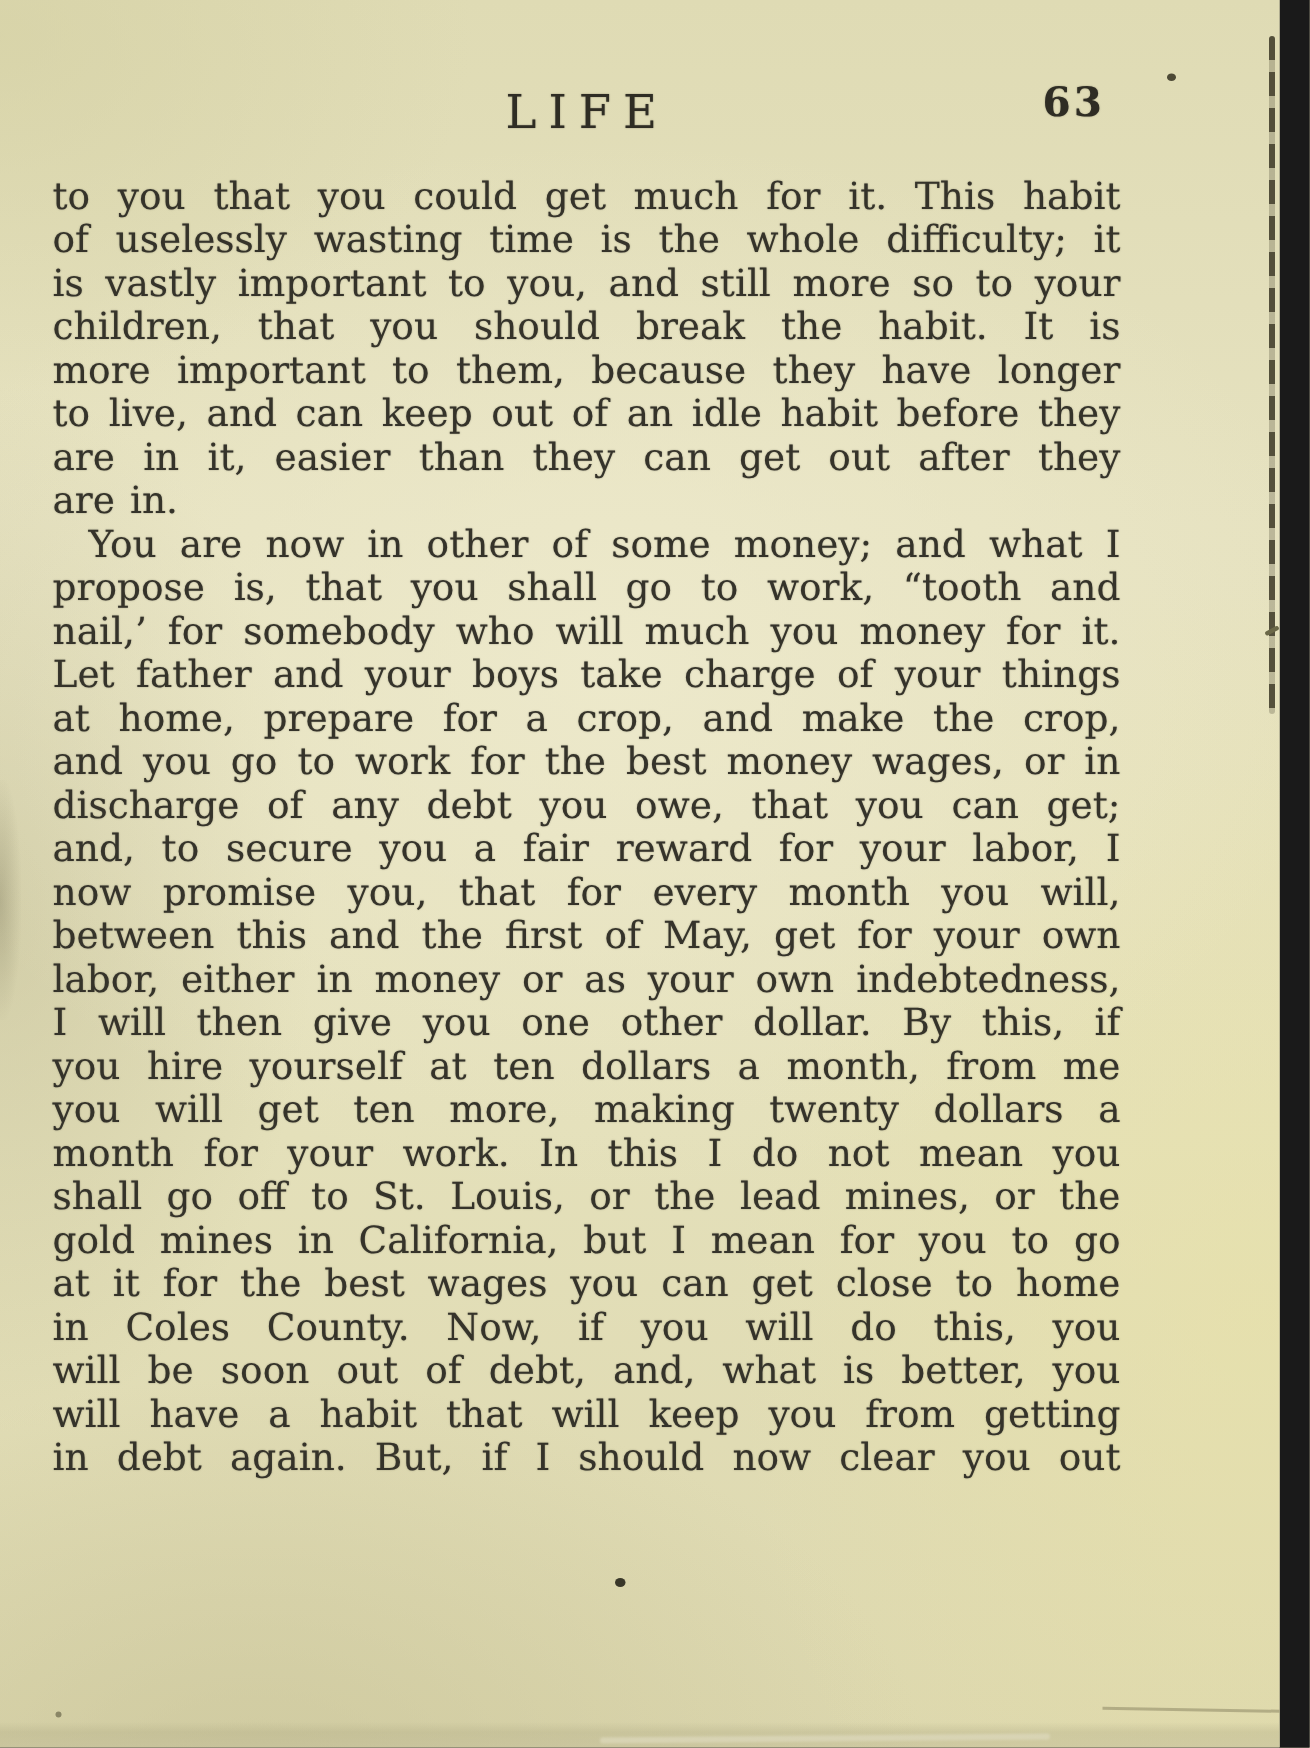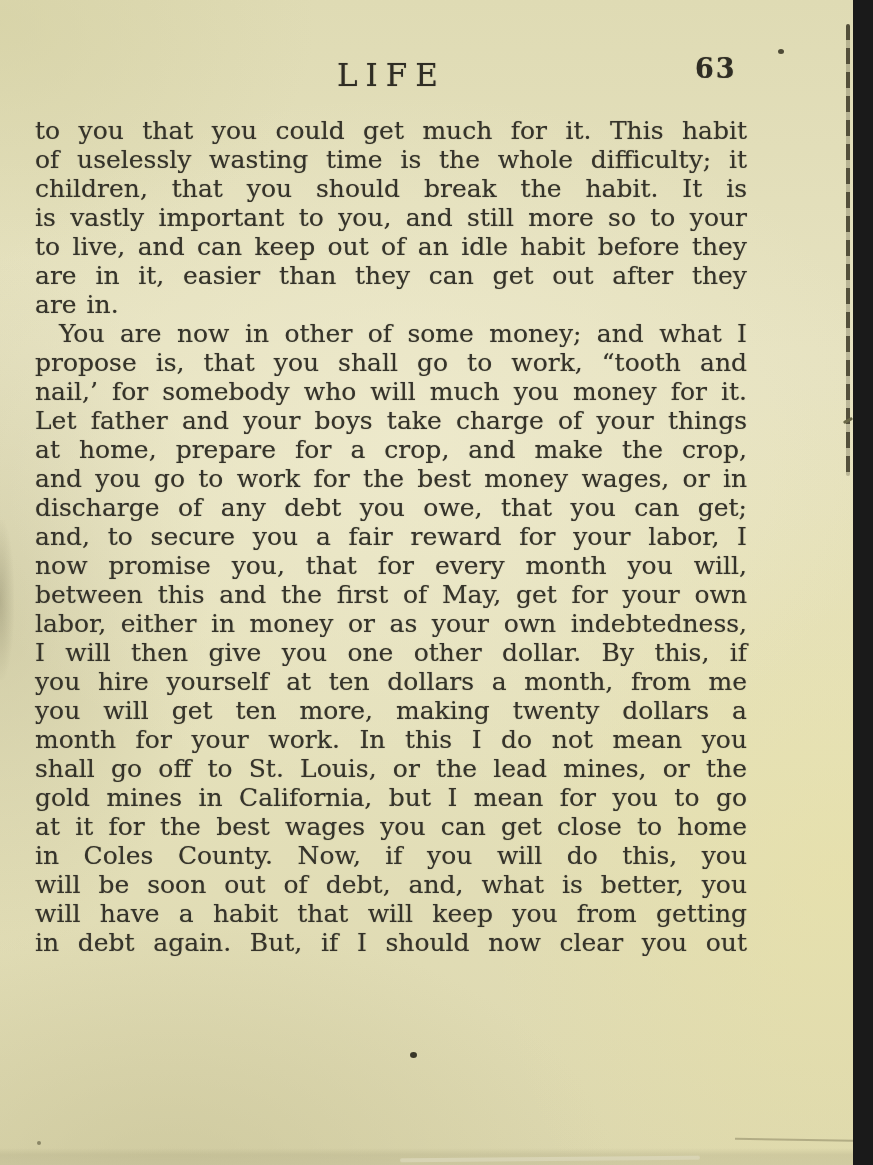--- a/index.html
+++ b/index.html
@@ -140,22 +140,23 @@
 
 <div class="page">
 
   <div class="header-title">LIFE</div>
 
   <div class="page-number">63</div>
 
   <div class="body-text">
       <div class="line">to you that you could get much for it.  This habit</div>
       <div class="line">of uselessly wasting time is the whole difficulty; it</div>
+      <div class="line">is vastly important to you, and still more so to your</div>
       <div class="line">children, that you should break the habit.  It is</div>
-      <div class="line">is vastly important to you, and still more so to your</div>
+      <div class="line">more important to them, because they have longer</div>
       <div class="line">to live, and can keep out of an idle habit before they</div>
       <div class="line">are in it, easier than they can get out after they</div>
       <div class="line left-last">are in.</div>
       <div class="line indent">You are now in other of some money; and what I</div>
       <div class="line">propose is, that you shall go to work, “tooth and</div>
       <div class="line">nail,’ for somebody who will much you money for it.</div>
       <div class="line">Let father and your boys take charge of your things</div>
       <div class="line">at home, prepare for a crop, and make the crop,</div>
       <div class="line">and you go to work for the best money wages, or in</div>
       <div class="line">discharge of any debt you owe, that you can get;</div>

